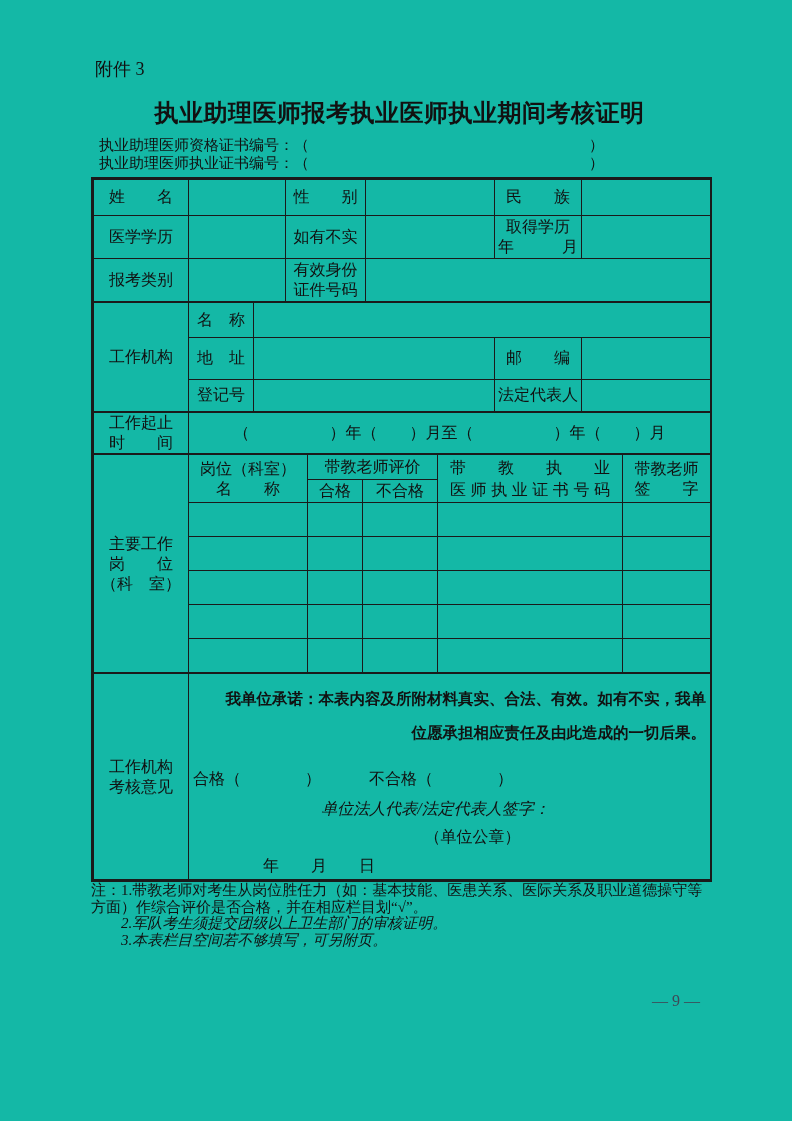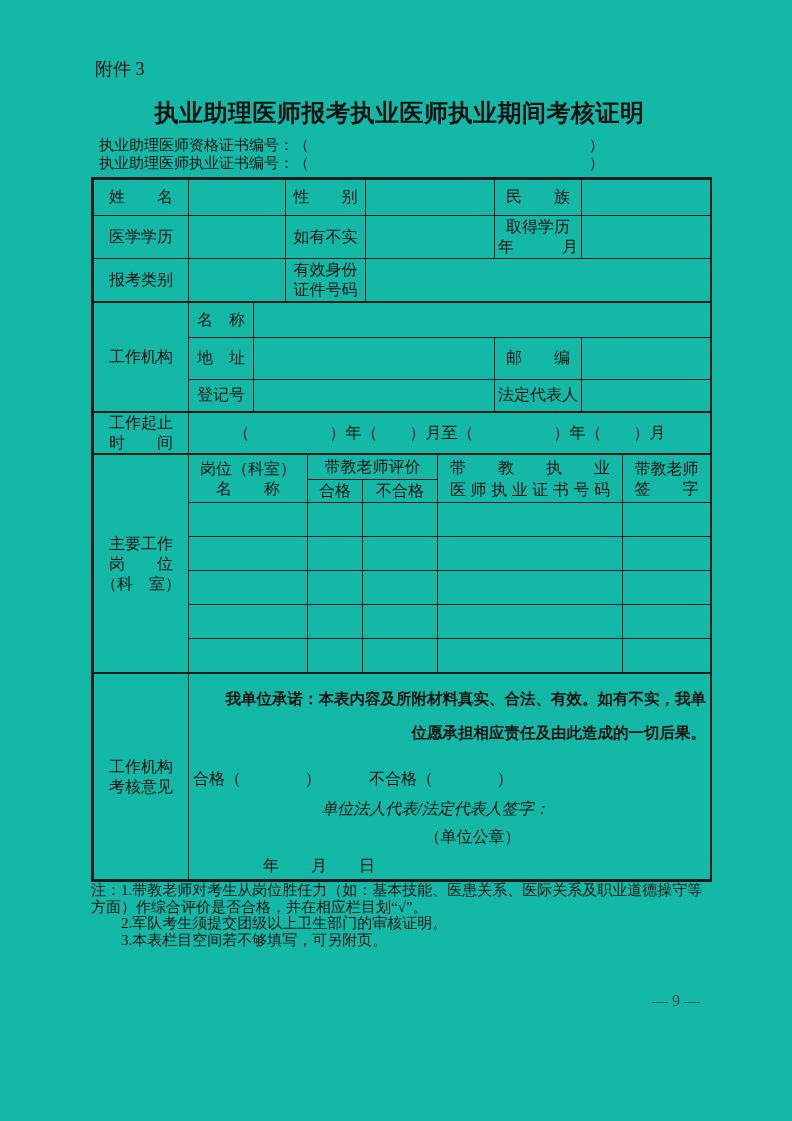--- a/index.html
+++ b/index.html
@@ -21,21 +21,21 @@
   .ln { line-height:20px; }
   .jz { text-align:justify; text-align-last:justify; padding:0 10px; line-height:22px; }
 
   .commit { text-indent:2em; text-align:right; font-size:15.5px; line-height:34px; padding:8px 2px 0 2px;font-weight:bold; }
   .passfail { display:flex; gap:48px; margin-top:16px; padding-left:2px; font-size:16px; line-height:25px; }
   .sigline { text-align:center; margin-top:5px; padding-right:28px; line-height:26px;font-style:italic; }
   .sealline { text-align:center; margin-top:2px; padding-left:46px; line-height:26px; }
   .dateline { text-align:left; margin-top:3px; padding-left:72px; line-height:26px; }
 
   .notes { font-size:15px; line-height:16.5px; }
-  .notes .indent { padding-left:30px; }
+  .notes .indent { padding-left:30px;font-style:italic; }
   .page-no { margin-top:44px; text-align:right; padding-right:8px; font-size:16px; color:#3d4a57; }
 </style>
 </head>
 <body>
 
 <div class="page">
 
   <div class="attachment">附件 3</div>
   <div class="title">执业助理医师报考执业医师执业期间考核证明</div>
 

